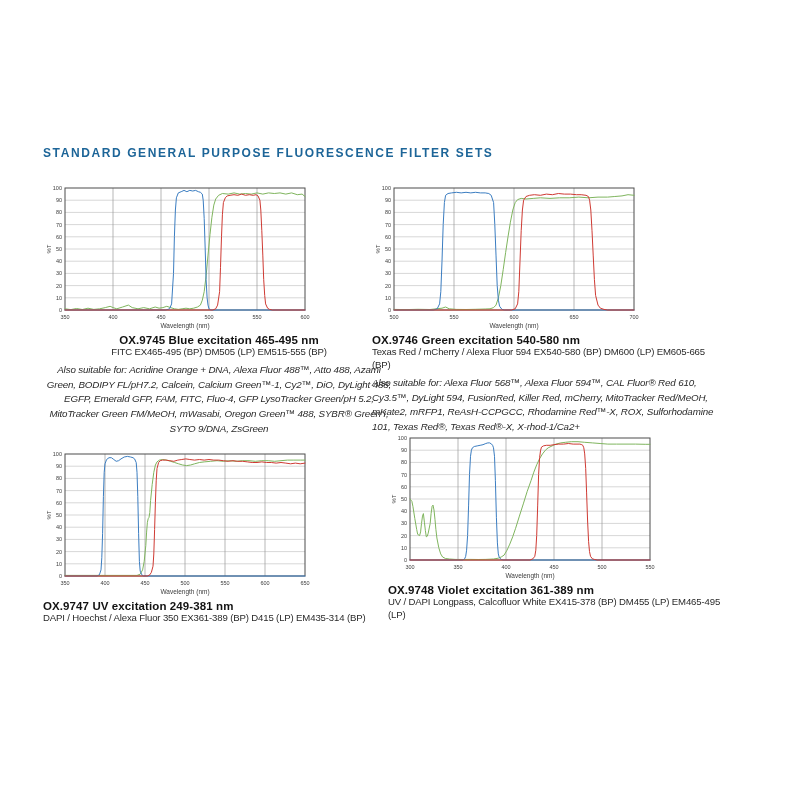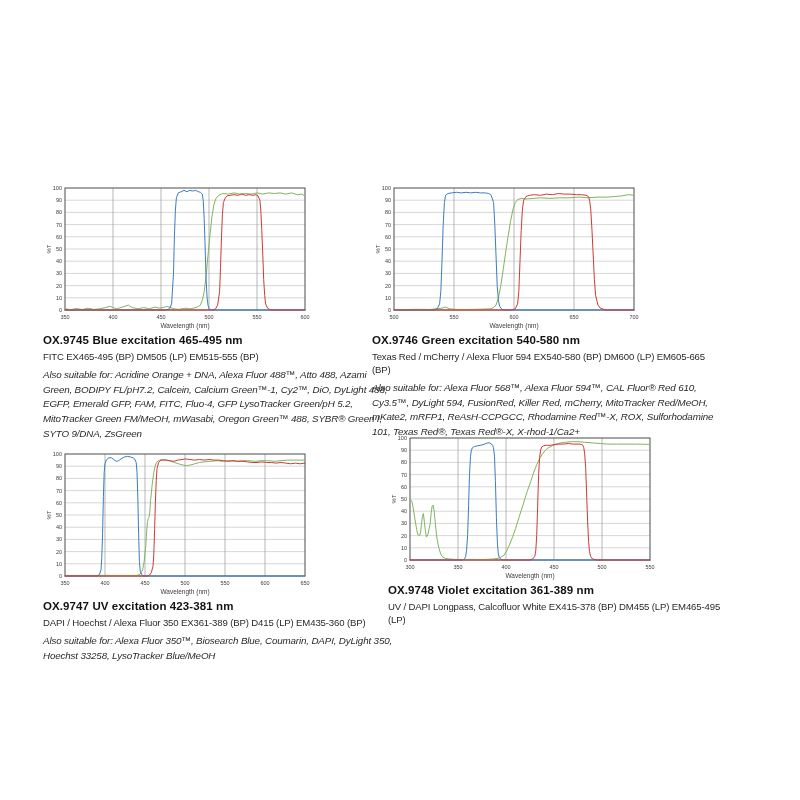--- a/index.html
+++ b/index.html
@@ -11,33 +11,34 @@
     position:absolute; left:43px; top:146px;
     font-size:12px; font-weight:bold; letter-spacing:1.6px;
     color:#1d6598;
   }
 
   .panel { position:absolute; width:356px; }
   .panel svg.chart { display:block; }
 
   .caption { margin-top:2px; width:352px; }
   .caption h3 { font-size:11.5px; font-weight:bold; color:#121212; letter-spacing:0.1px; }
-  .caption p.l1 { margin-top:5px; font-size:9.6px; letter-spacing:-0.15px; color:#2a2a2a; line-height:1.35; }
+  .caption p.l1 { font-size:9.6px; letter-spacing:-0.15px; color:#2a2a2a; line-height:1.35; }
   .caption p.also { margin-top:4px; font-size:9.8px; letter-spacing:-0.15px; font-style:italic;
                     color:#2a2a2a; line-height:1.5; }
 
   svg.chart text { font-family:"Liberation Sans", sans-serif; }
 </style>
 </head>
 <body>
 
 <div class="page">
 
-
-  <section class="panel" style="left:43px; top:182px;">
+  <h1 class="page-title">STANDARD GENERAL PURPOSE FLUORESCENCE FILTER SETS</h1>
+
+  <section class="panel" style="left:43px; top:182px;text-align:center;">
     <svg class="chart" viewBox="0 0 330 150" width="330" height="150">
         <text x="19" y="130" text-anchor="end" font-size="5.5" fill="#3d3d3d">0</text>
         <line x1="22" y1="115.8" x2="262" y2="115.8" stroke="#c6c6c6" stroke-width="0.7"></line>
         <text x="19" y="117.8" text-anchor="end" font-size="5.5" fill="#3d3d3d">10</text>
         <line x1="22" y1="103.6" x2="262" y2="103.6" stroke="#c6c6c6" stroke-width="0.7"></line>
         <text x="19" y="105.6" text-anchor="end" font-size="5.5" fill="#3d3d3d">20</text>
         <line x1="22" y1="91.4" x2="262" y2="91.4" stroke="#c6c6c6" stroke-width="0.7"></line>
         <text x="19" y="93.4" text-anchor="end" font-size="5.5" fill="#3d3d3d">30</text>
         <line x1="22" y1="79.19999999999999" x2="262" y2="79.19999999999999" stroke="#c6c6c6" stroke-width="0.7"></line>
         <text x="19" y="81.19999999999999" text-anchor="end" font-size="5.5" fill="#3d3d3d">40</text>
@@ -155,23 +156,22 @@
         <text x="222" y="137" text-anchor="middle" font-size="5.5" fill="#3d3d3d">600</text>
         <text x="262" y="137" text-anchor="middle" font-size="5.5" fill="#3d3d3d">650</text>
         <rect x="22" y="6" width="240" height="122" fill="none" stroke="#4d4d4d" stroke-width="1"></rect>
         <polyline points="22.0,127.4 94.0,127.4 97.2,126.2 99.6,121.9 101.2,113.4 102.8,97.5 103.6,84.1 104.4,74.3 105.2,70.7 106.0,69.4 106.8,64.6 107.6,52.4 109.2,36.5 110.8,24.3 112.4,17.0 114.0,13.9 116.4,12.1 119.6,11.5 123.6,12.1 127.6,13.3 131.6,14.5 135.6,15.8 139.6,17.0 143.6,17.6 147.6,17.0 151.6,15.8 156.4,14.5 161.2,13.9 167.6,13.3 174.0,12.7 180.4,13.3 186.8,12.7 193.2,13.3 199.6,12.7 206.0,12.7 212.4,13.3 218.8,12.7 225.2,12.7 231.6,13.3 238.0,12.7 244.4,12.1 250.8,12.1 257.2,12.1 262.0,12.1" fill="none" stroke="#7fb55e" stroke-width="1" stroke-linejoin="round" stroke-linecap="round"></polyline>
         <polyline points="22.0,128.0 54.0,128.0 56.4,126.8 58.0,121.9 58.8,109.7 59.6,85.3 60.4,48.7 61.2,24.3 62.0,15.8 63.6,11.5 66.0,9.7 68.4,9.7 70.8,11.5 73.2,13.3 75.6,12.7 78.0,10.9 81.2,9.0 84.4,8.4 87.6,9.0 90.0,9.7 91.6,10.9 93.2,14.5 94.0,24.3 94.8,48.7 95.6,85.3 96.4,113.4 97.2,123.1 98.8,126.8 100.4,128.0 262.0,128.0" fill="none" stroke="#3b7dc1" stroke-width="1" stroke-linejoin="round" stroke-linecap="round"></polyline>
         <polyline points="22.0,128.0 104.4,128.0 106.8,126.8 108.4,124.3 110.0,118.2 110.8,106.0 111.6,81.6 112.4,54.8 113.2,32.8 114.0,20.6 115.6,14.5 117.2,12.7 119.6,12.1 122.8,12.1 126.8,12.7 130.8,13.3 134.8,12.1 138.8,11.5 142.8,10.9 146.8,11.5 151.6,12.1 156.4,11.5 161.2,12.1 166.0,11.5 170.8,12.1 175.6,12.1 180.4,12.7 185.2,13.3 190.0,12.7 194.8,13.3 199.6,13.3 204.4,13.9 209.2,14.5 214.0,14.5 218.8,13.9 223.6,14.5 228.4,14.5 233.2,15.1 238.0,14.5 242.8,15.1 247.6,15.8 252.4,15.1 257.2,15.8 262.0,15.1" fill="none" stroke="#cf3a33" stroke-width="1" stroke-linejoin="round" stroke-linecap="round"></polyline>
         <text x="8" y="67" text-anchor="middle" font-size="6" fill="#3d3d3d" transform="rotate(-90 8 67)">%T</text>
         <text x="142" y="146" text-anchor="middle" font-size="6.5" fill="#3d3d3d">Wavelength (nm)</text>
       </svg>
     <div class="caption">
-      <h3>OX.9747 UV excitation 423-381 nm</h3>
-      <p class="l1">DAPI / Hoechst / Alexa Fluor 350 EX361-389 (BP) D415 (LP) EM435-360 (BP)</p>
-      <p class="also">Also suitable for: Alexa Fluor 350™, Biosearch Blue, Coumarin, DAPI, DyLight 350, Hoechst 33258, LysoTracker Blue/MeOH</p>
+      <h3>OX.9747 UV excitation 249-381 nm</h3>
+      <p class="l1">DAPI / Hoechst / Alexa Fluor 350 EX361-389 (BP) D415 (LP) EM435-314 (BP)</p>
     </div>
   </section>
 
   <section class="panel" style="left:388px; top:432px;">
     <svg class="chart" viewBox="0 0 330 150" width="330" height="150">
         <text x="19" y="130" text-anchor="end" font-size="5.5" fill="#3d3d3d">0</text>
         <line x1="22" y1="115.8" x2="262" y2="115.8" stroke="#c6c6c6" stroke-width="0.7"></line>
         <text x="19" y="117.8" text-anchor="end" font-size="5.5" fill="#3d3d3d">10</text>
         <line x1="22" y1="103.6" x2="262" y2="103.6" stroke="#c6c6c6" stroke-width="0.7"></line>
         <text x="19" y="105.6" text-anchor="end" font-size="5.5" fill="#3d3d3d">20</text>

